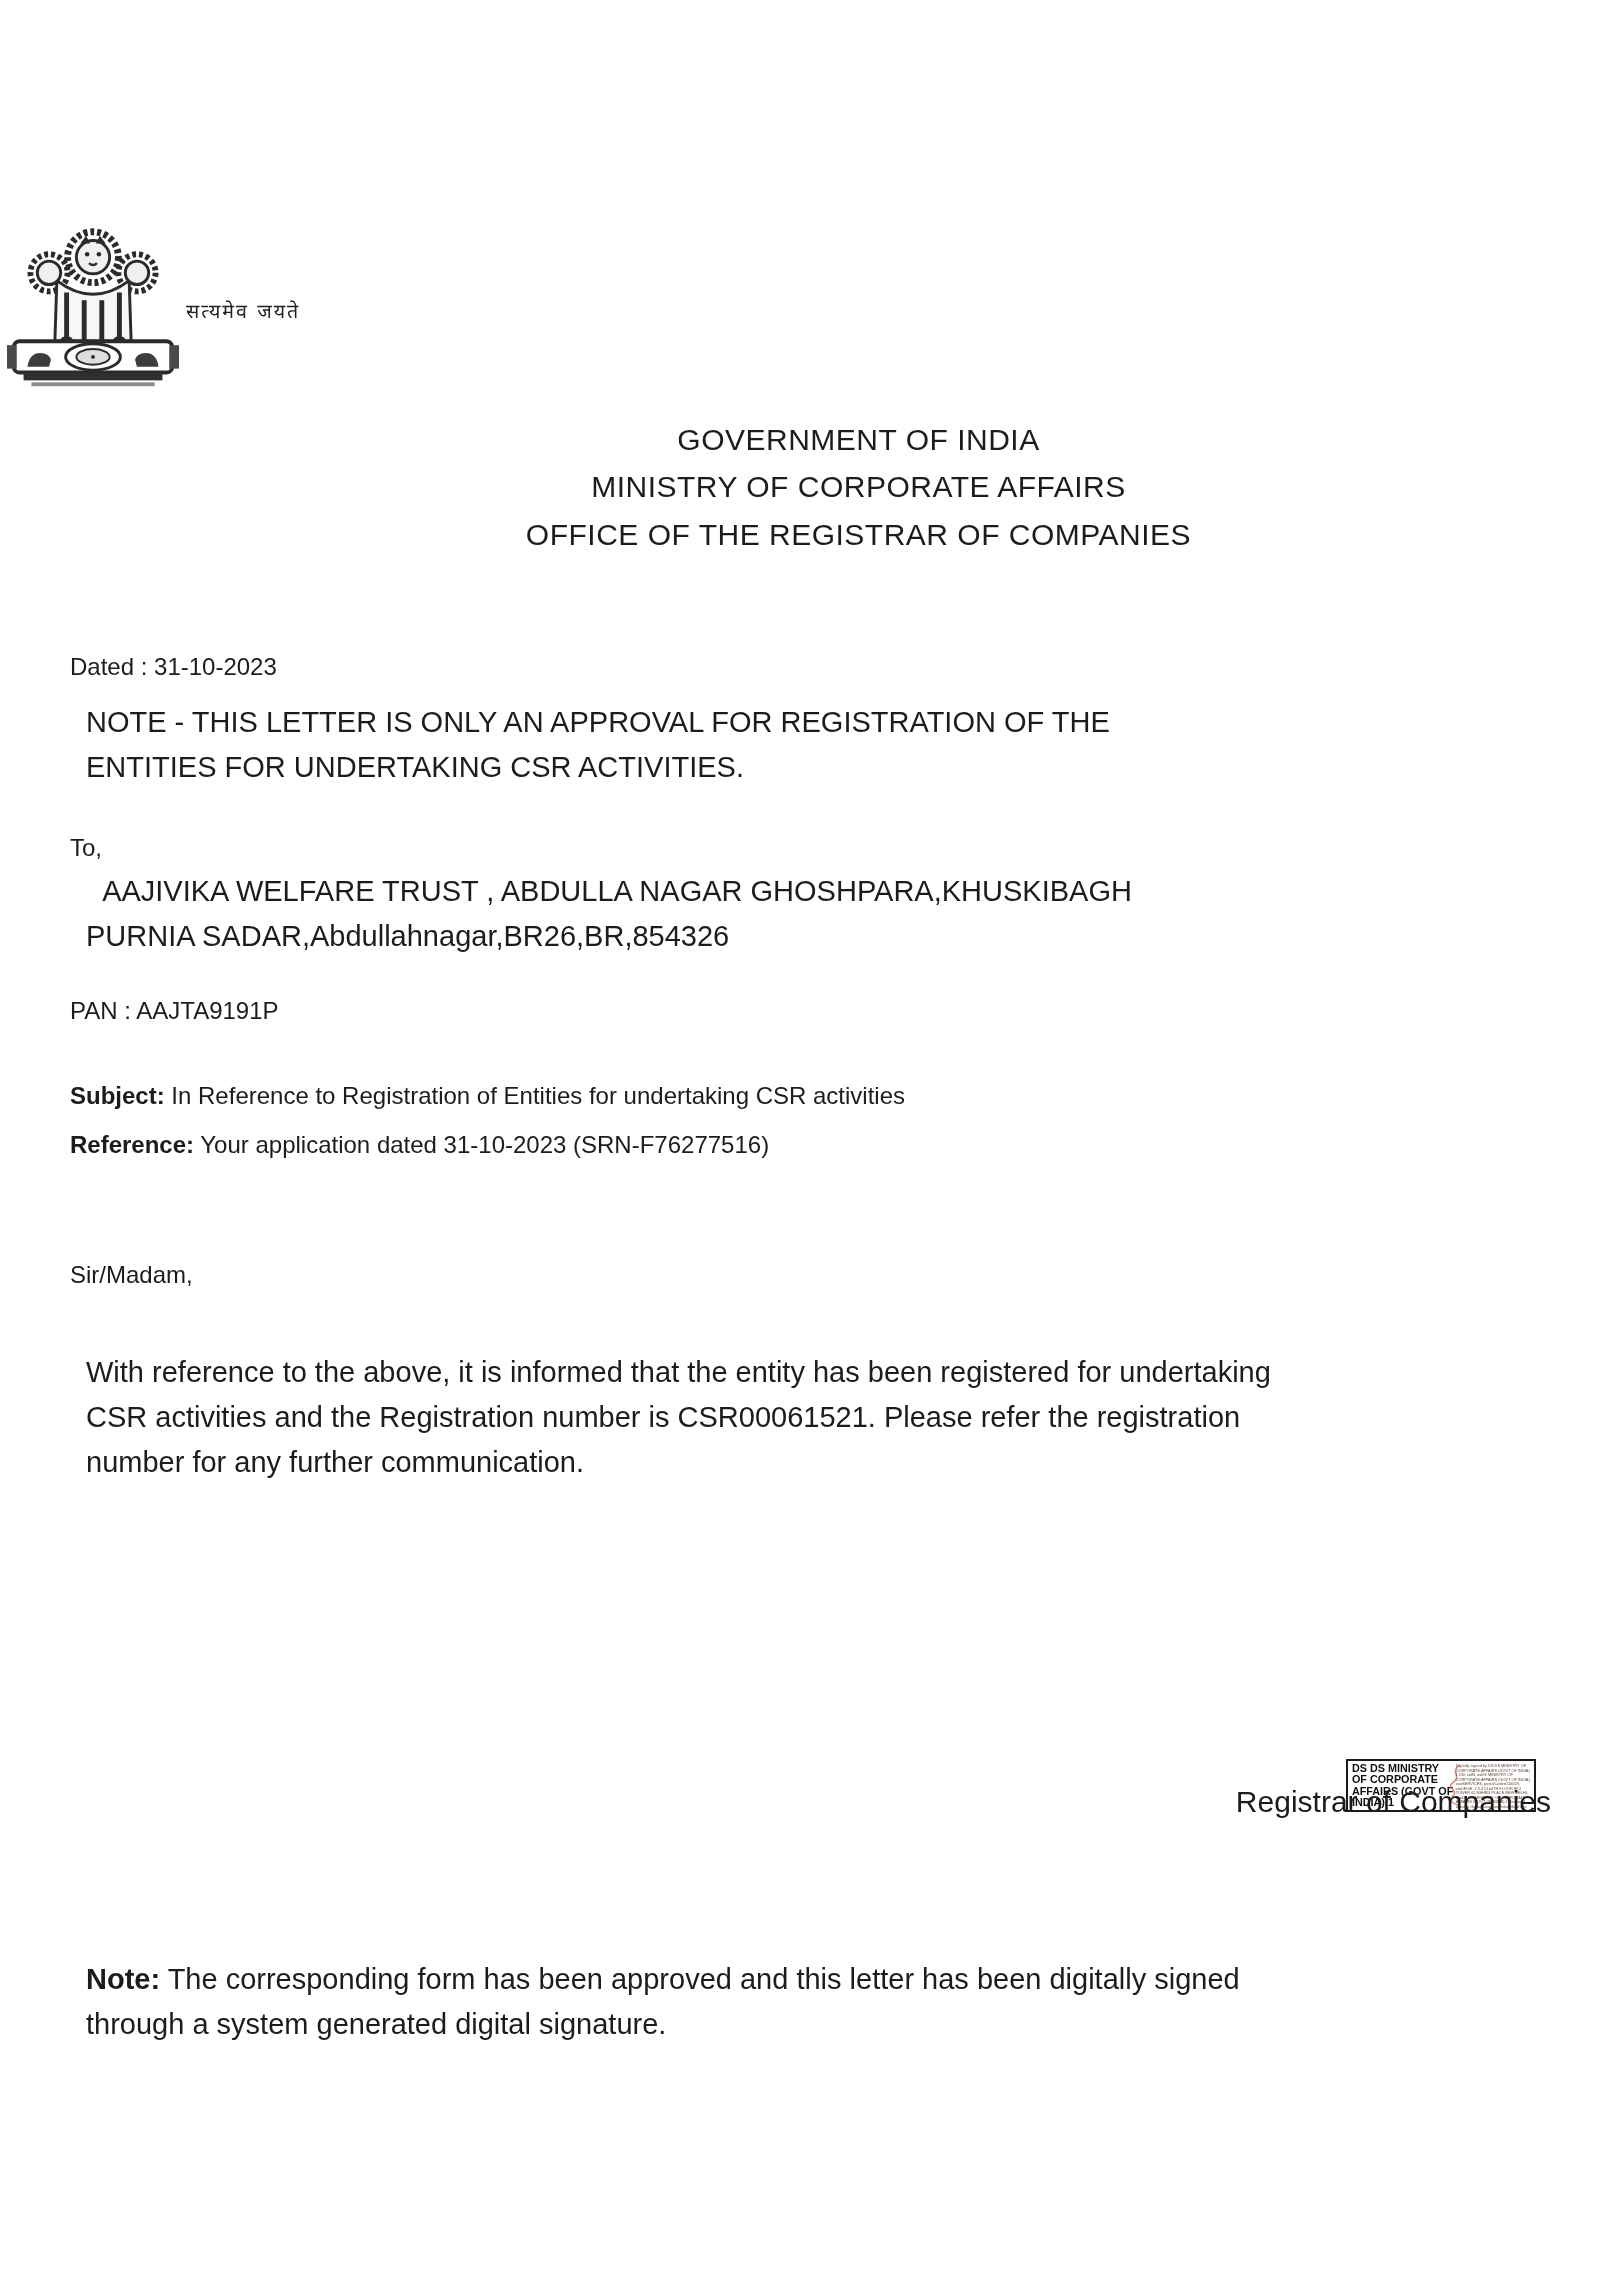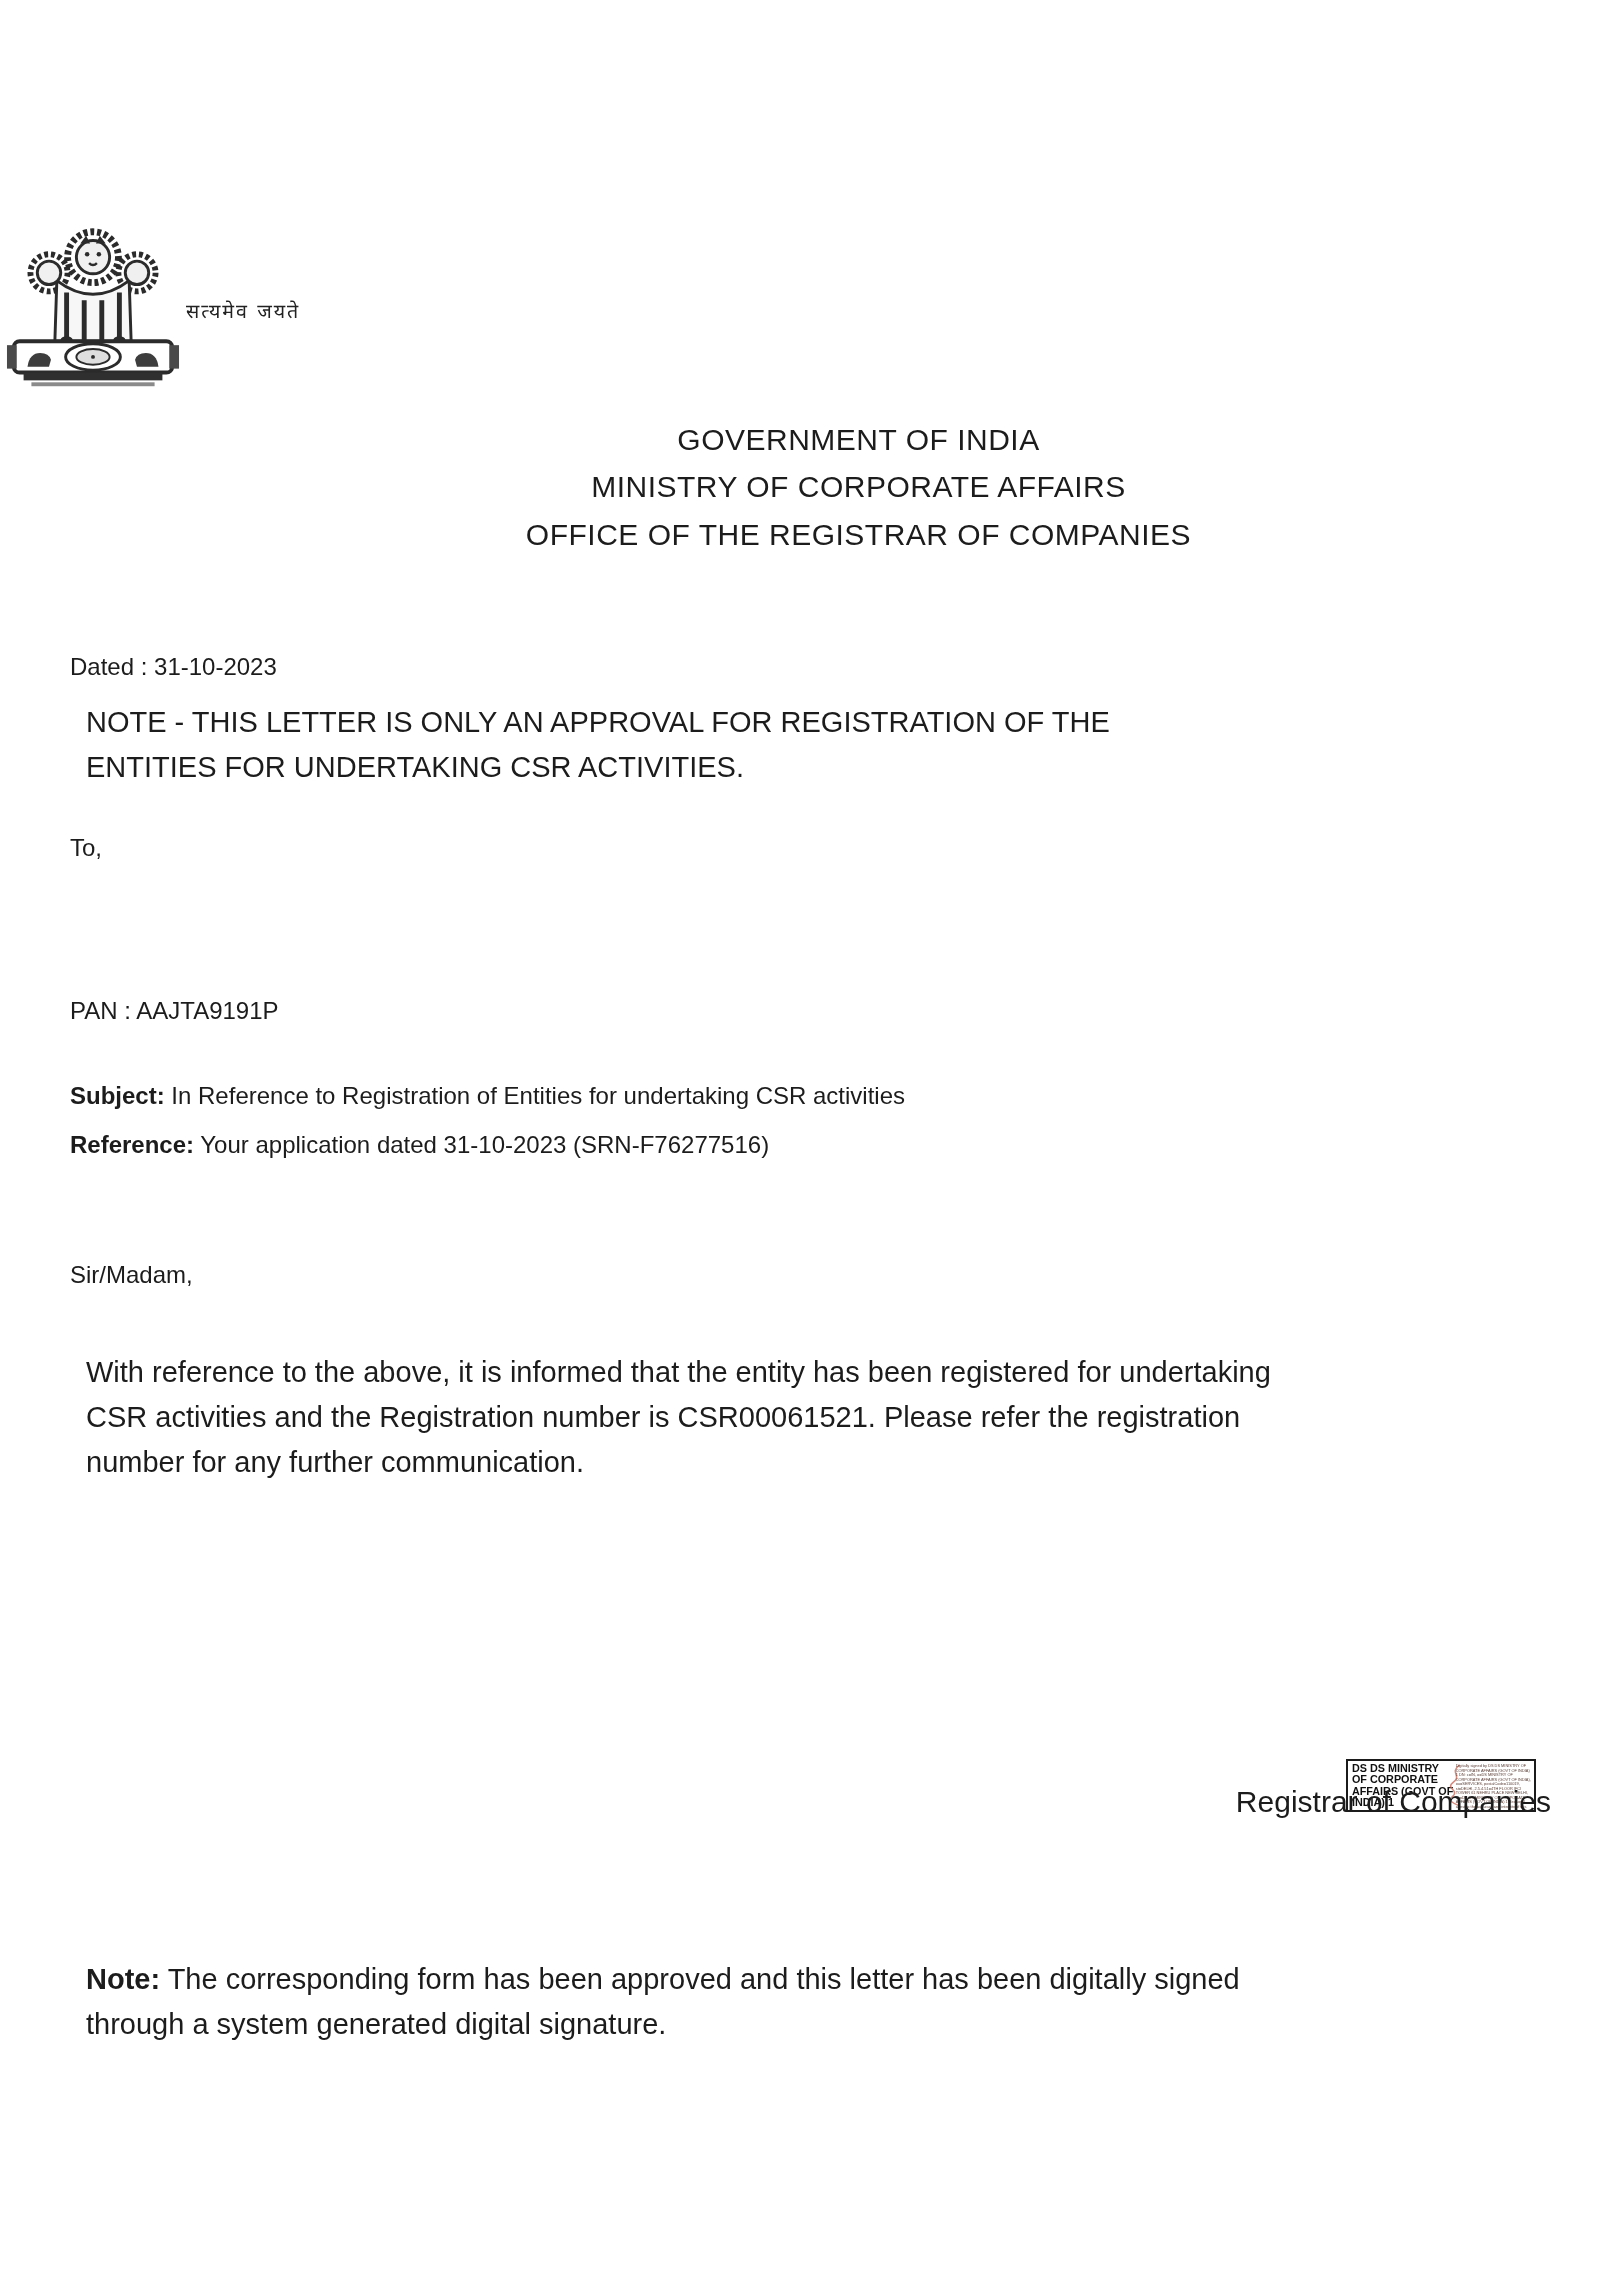--- a/index.html
+++ b/index.html
@@ -83,20 +83,24 @@
   <div class="abs center h-line" style="top:517px;">OFFICE OF THE REGISTRAR OF COMPANIES</div>
 
   <div class="abs leftcol txt" style="top:649px;">Dated : 31-10-2023</div>
 
   <div class="abs leftcol para" style="top:700px;">
       <div class="line">NOTE - THIS LETTER IS ONLY AN APPROVAL FOR REGISTRATION OF THE</div>
       <div class="line">ENTITIES FOR UNDERTAKING CSR ACTIVITIES.</div>
     </div>
 
   <div class="abs leftcol txt" style="top:830px;">To,</div>
+  <div class="abs leftcol para" style="top:869px;">
+      <div class="line">  AAJIVIKA WELFARE TRUST , ABDULLA NAGAR GHOSHPARA,KHUSKIBAGH</div>
+      <div class="line">PURNIA SADAR,Abdullahnagar,BR26,BR,854326</div>
+    </div>
   <div class="abs leftcol txt" style="top:993px;">PAN : AAJTA9191P</div>
 
   <div class="abs leftcol txt" style="top:1078px;">
     <span class="bold">Subject:</span><span> In Reference to Registration of Entities for undertaking CSR activities</span>
   </div>
   <div class="abs leftcol txt" style="top:1127px;">
     <span class="bold">Reference:</span><span> Your application dated 31-10-2023 (SRN-F76277516)</span>
   </div>
 
   <div class="abs leftcol txt" style="top:1257px;">Sir/Madam,</div>

